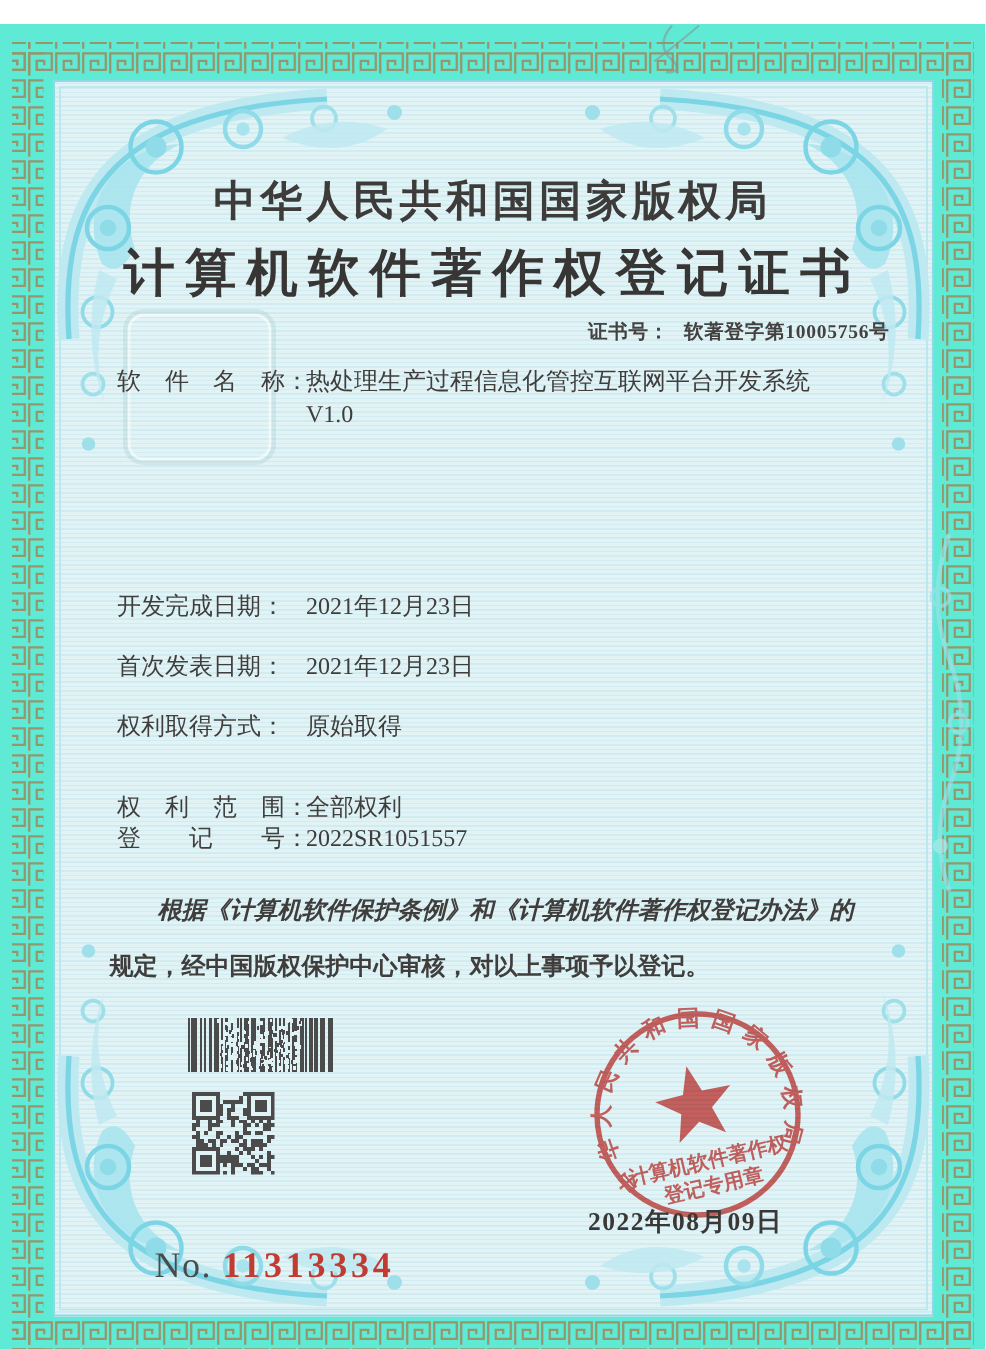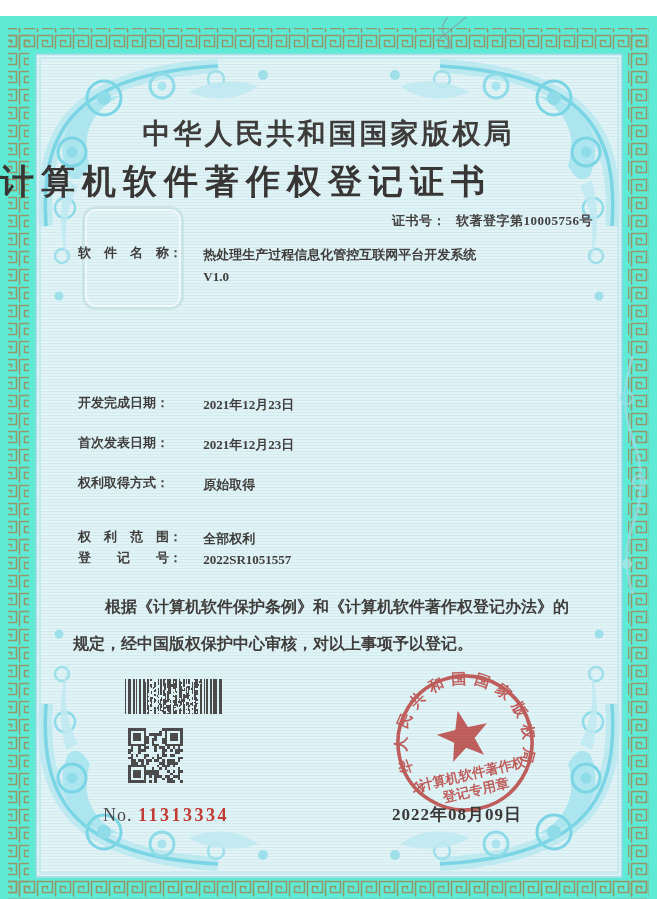--- a/index.html
+++ b/index.html
@@ -21,43 +21,43 @@
     pointer-events:none;
   }
   .frame-svg{position:absolute;inset:0;}
   .authority{
     position:absolute;left:0;right:0;top:99px;
     text-align:center;font-size:28px;font-weight:bold;
     letter-spacing:3px;color:#3e3c3a;
   }
   .cert-title{
     position:absolute;left:0;right:0;top:143px;
-    font-size:34px;font-weight:bold;
+    text-align:center;font-size:34px;font-weight:bold;
     letter-spacing:7px;color:#383634;
   }
   .cert-no{
     position:absolute;right:64px;top:196px;
     font-size:13px;font-weight:bold;color:#444240;
     letter-spacing:.5px;
   }
   .cert-no .gap{display:inline-block;width:10px;}
-  .row{position:absolute;left:78px;font-size:13px;font-weight:bold;color:#403e3c;}
+  .row{position:absolute;left:78px;font-size:16px;font-weight:normal;color:#403e3c;}
   .row .lbl{display:inline-block;width:122px;vertical-align:top;white-space:nowrap;}
   .row .val{display:inline-block;vertical-align:top;max-width:400px;line-height:22px;}
   .statement{position:absolute;left:73px;width:516px;font-size:16px;font-weight:bold;color:#403e3c;}
-  .statement.l1{text-indent:2em;}
+  .statement.l1{text-indent:2em;font-style:italic;}
   .watermark{
     position:absolute;left:82px;top:190px;width:96px;height:98px;
     border:3px solid rgba(170,205,210,.35);border-radius:14px;
     box-shadow:inset 0 0 0 2px rgba(255,255,255,.5);
     pointer-events:none;
   }
   .barcode{position:absolute;left:125px;top:662px;}
   .qrcode{position:absolute;left:128px;top:712px;}
-  .serial{position:absolute;left:103px;top:789px;font-size:18px;color:#4a4a4a;letter-spacing:1px;}
+  .serial{position:absolute;left:103px;top:815px;font-size:24px;color:#4a4a4a;letter-spacing:1px;}
   .serial .num{color:#c23b33;letter-spacing:2.5px;font-weight:bold;}
   .seal{position:absolute;left:390px;top:652px;opacity:.9;mix-blend-mode:multiply;}
   .issue-date{
     position:absolute;left:392px;top:787px;
     font-size:17px;font-weight:bold;color:#3a3836;letter-spacing:1px;
   }
 </style>
 </head>
 <body>
 

